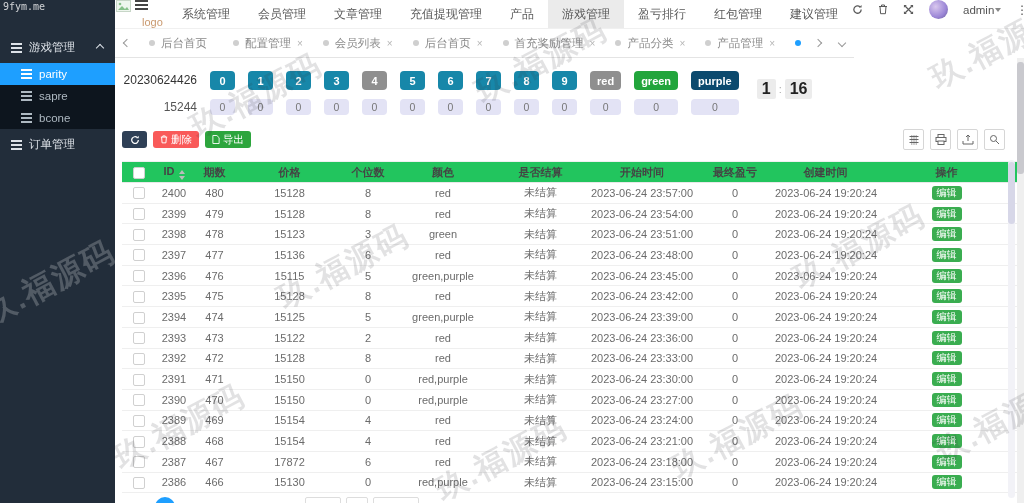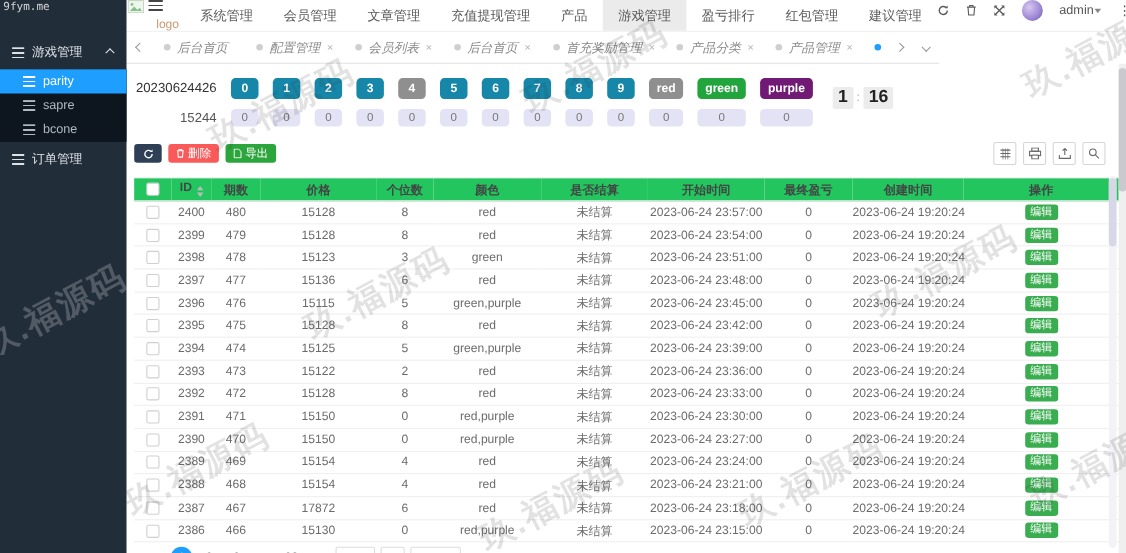--- a/index.html
+++ b/index.html
@@ -35,21 +35,21 @@
   .nav-item{display:flex;align-items:center;padding:0 14px;font-size:12px;color:#595959;cursor:pointer;white-space:nowrap;}
   .nav-item.active{background:#ebebeb;}
   .nav-right{margin-left:auto;display:flex;align-items:center;gap:15px;padding-right:10px;color:#5a5a5a;}
   .nav-ic{display:flex;align-items:center;color:#5a5a5a;cursor:pointer;}
   .avatar{width:19px;height:19px;border-radius:50%;background:radial-gradient(circle at 35% 35%,#d9c7ee,#9b86d6 60%,#655a96);flex:none;}
   .uname{font-size:11.5px;color:#555;display:flex;align-items:center;gap:1px;cursor:pointer;}
   .caret-down{width:0;height:0;border-left:3.5px solid transparent;border-right:3.5px solid transparent;border-top:4px solid #888;}
   .vdots{font-size:12px;color:#555;cursor:pointer;}
 
   
-  .tabbar{position:absolute;left:115px;top:29px;width:739px;height:29px;background:#fff;border-bottom:1px solid #e4e4e4;display:flex;align-items:flex-end;z-index:4;font-style:italic;}
+  .tabbar{position:absolute;left:115px;top:29px;width:739px;height:29px;background:#fff;border-bottom:1px solid #e4e4e4;display:flex;align-items:flex-end;z-index:4;}
   .tab-nav-btn{width:24px;height:100%;display:flex;align-items:center;justify-content:center;color:#999;cursor:pointer;flex:none;}
   .tabs{display:flex;height:100%;flex:1;overflow:hidden;}
   .tab{display:flex;align-items:center;gap:6px;padding:0 10px;font-size:11.5px;color:#8a8a8a;cursor:pointer;white-space:nowrap;}
   .tab .dot{width:6px;height:6px;border-radius:50%;background:#cfcfcf;flex:none;}
   .tab.active .dot{background:#1e9fff;}
   .tab .close{font-size:10px;color:#b5b5b5;}
 
   
   .content{position:absolute;left:115px;top:58px;width:909px;height:445px;background:#fff;padding:13px 7px 0;}
   .panel{display:flex;align-items:flex-start;}
@@ -343,21 +343,21 @@
             <span class="nbtn" style="background: rgb(143, 143, 143);">red</span>
             <span class="count">0</span>
           </div>
 
           <div class="cell">
             <span class="nbtn" style="background: rgb(34, 165, 60);">green</span>
             <span class="count">0</span>
           </div>
 
           <div class="cell">
-            <span class="nbtn" style="background: #701a75;">purple</span>
+            <span class="nbtn" style="background: #0c4a6e;">purple</span>
             <span class="count">0</span>
           </div>
         </div>
       <div class="timer">
         <span class="timer-box">1</span>
         <span class="timer-sep">:</span>
         <span class="timer-box">16</span>
       </div>
     </section>
 

